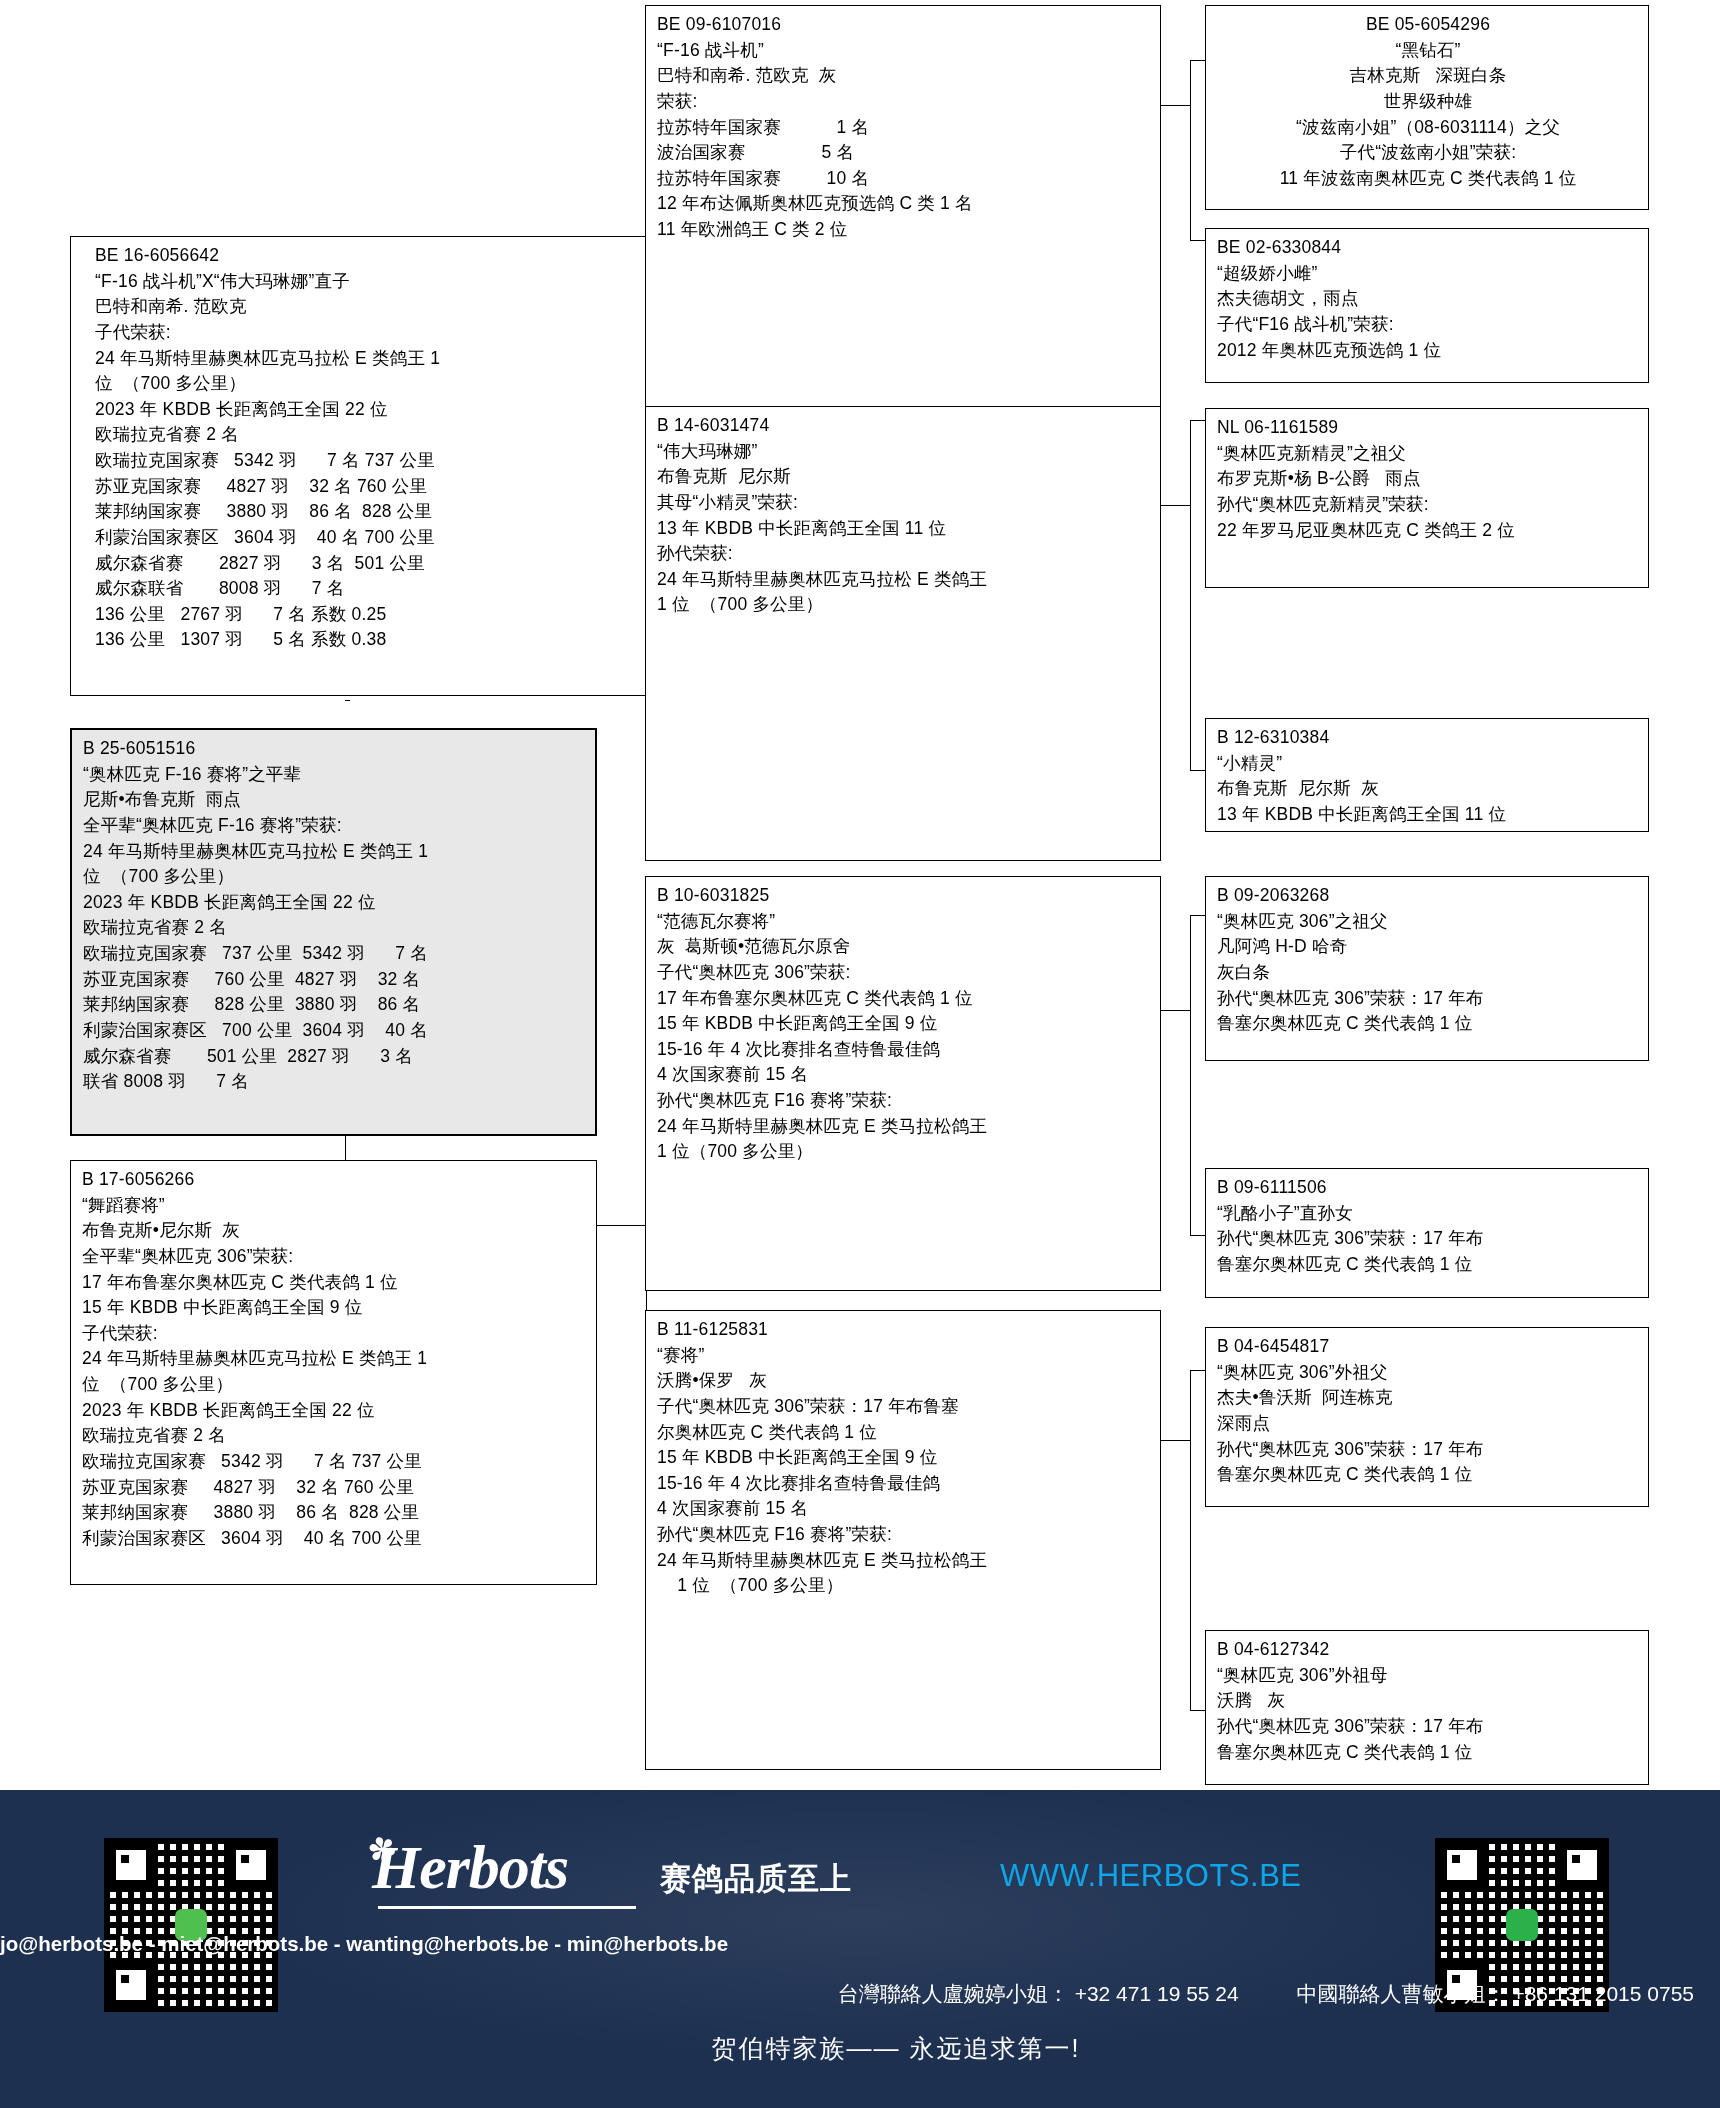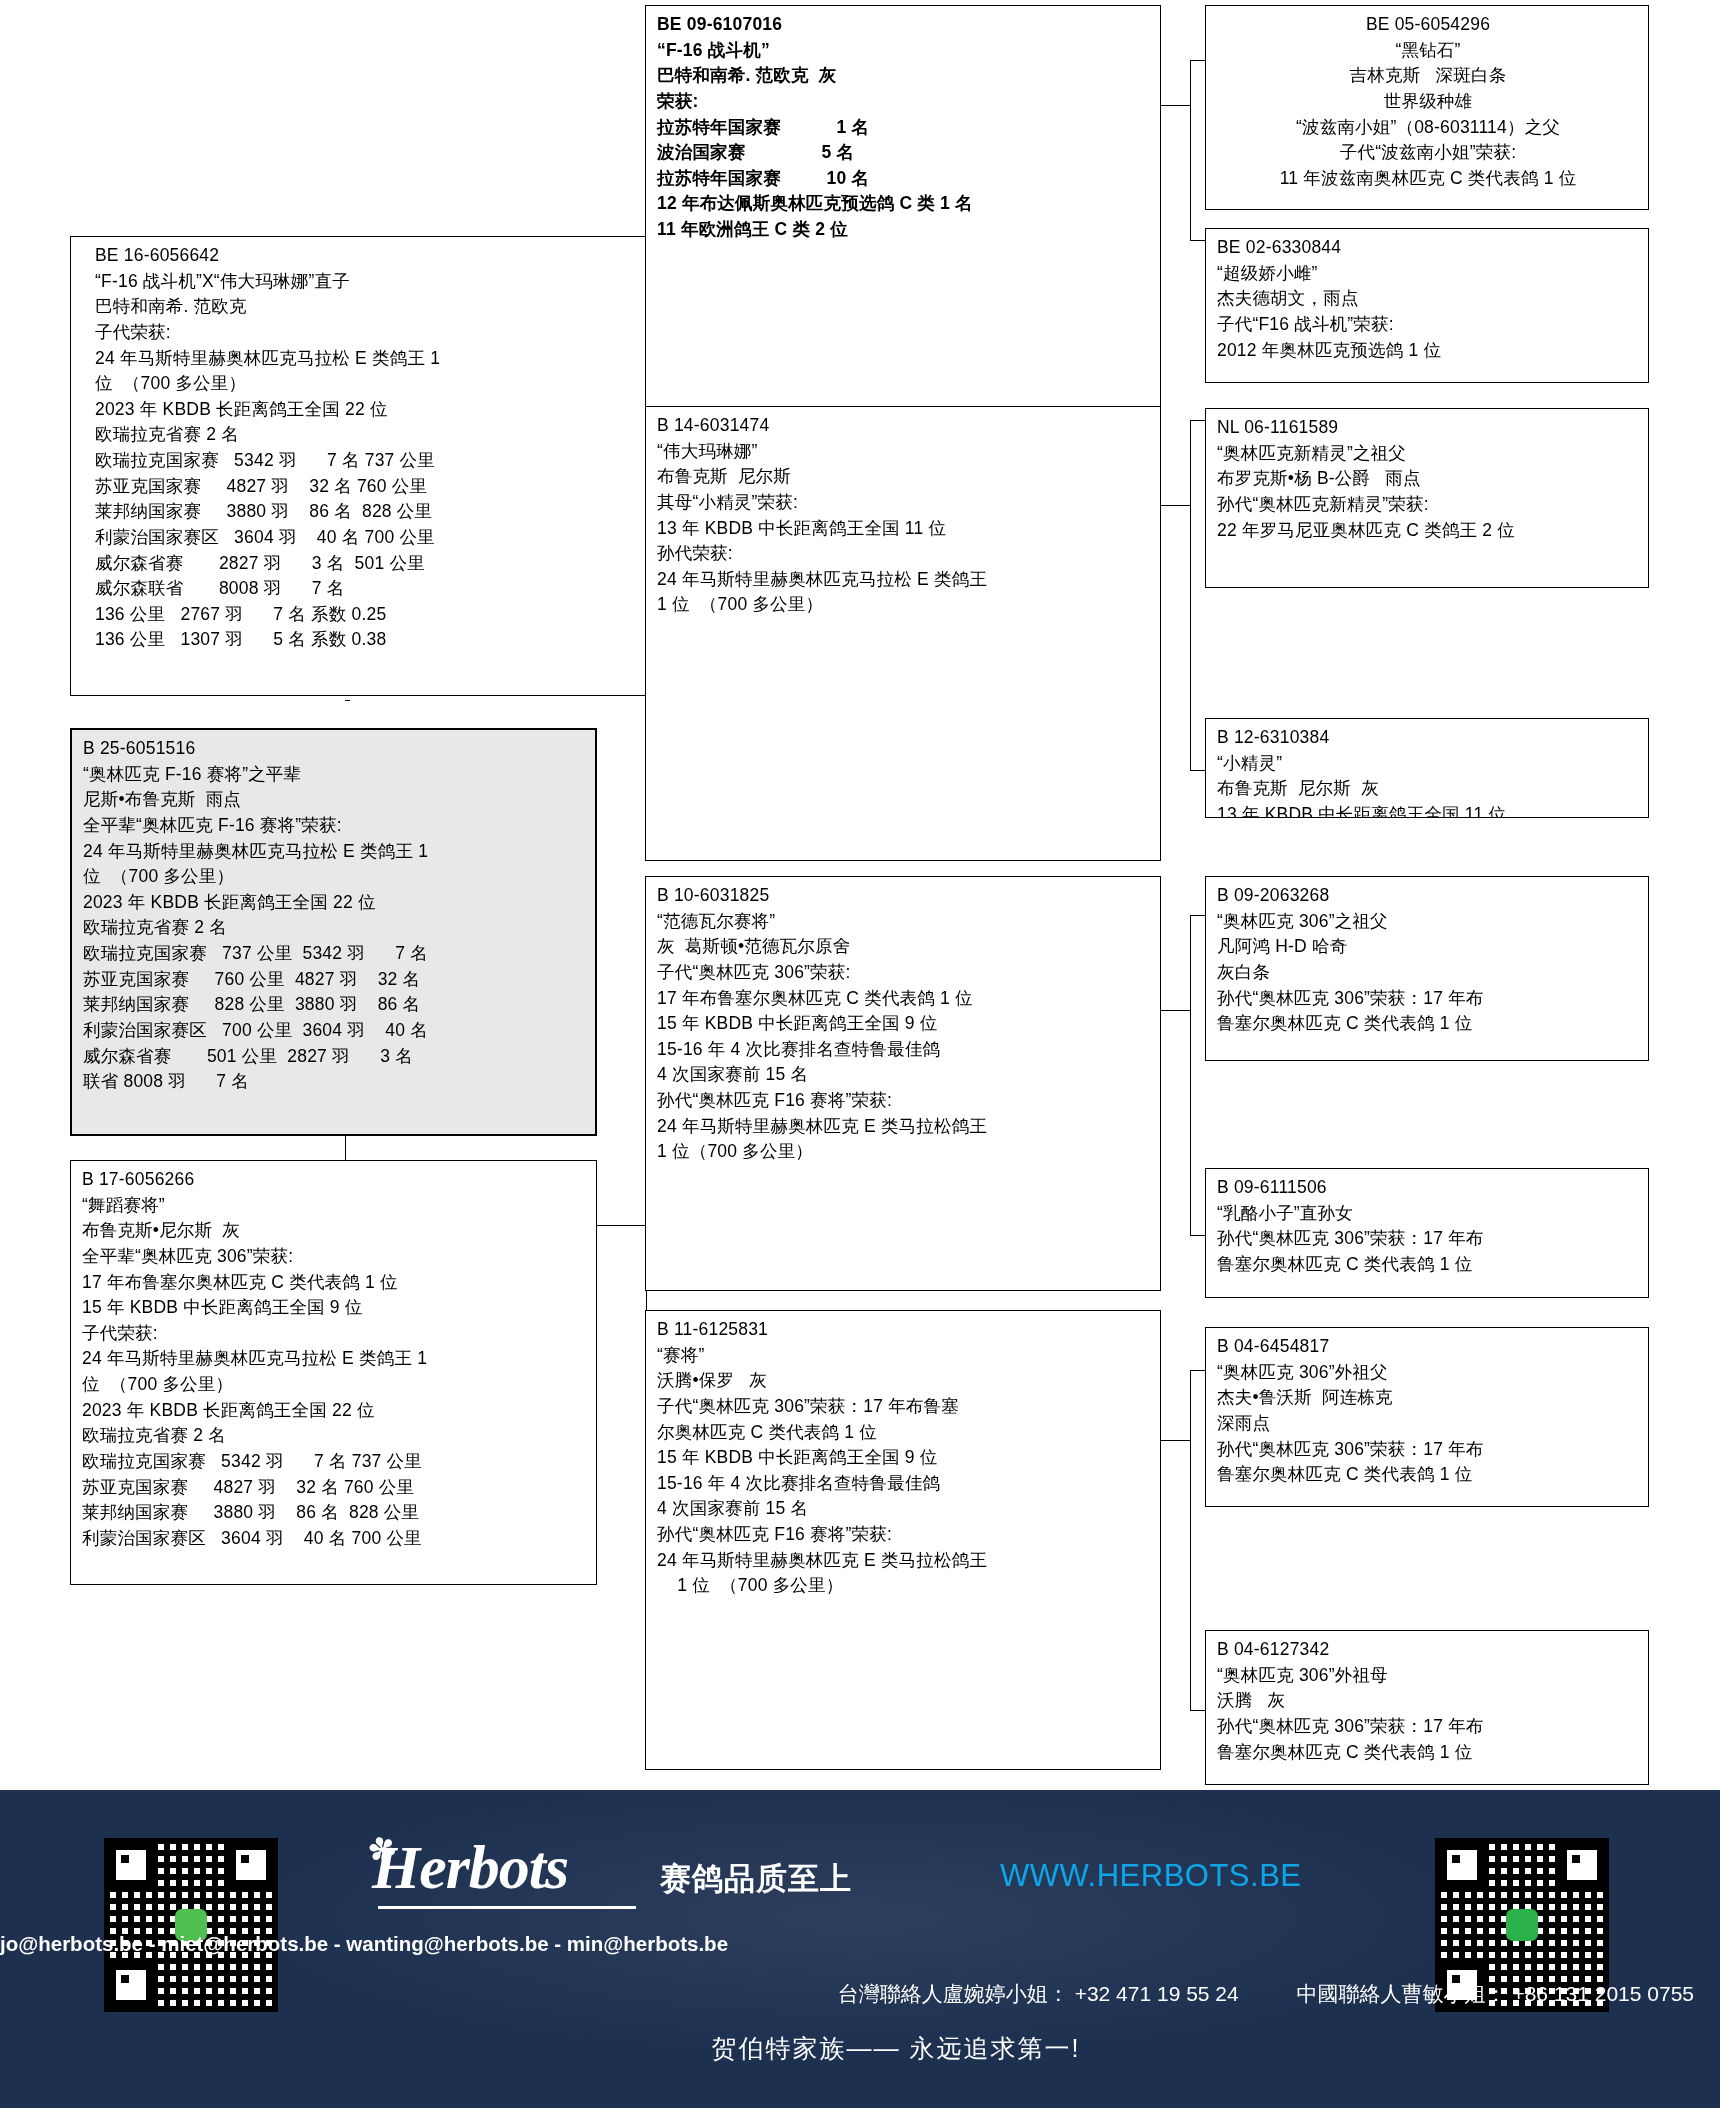--- a/index.html
+++ b/index.html
@@ -241,21 +241,21 @@
 子代荣获:
 24 年马斯特里赫奥林匹克马拉松 E 类鸽王 1
 位  （700 多公里）
 2023 年 KBDB 长距离鸽王全国 22 位
 欧瑞拉克省赛 2 名
 欧瑞拉克国家赛   5342 羽      7 名 737 公里
 苏亚克国家赛     4827 羽    32 名 760 公里
 莱邦纳国家赛     3880 羽    86 名  828 公里
 利蒙治国家赛区   3604 羽    40 名 700 公里</div>
 
-  <div class="box" style="left:645px; top:5px; width:516px; height:411px;font-weight:bold;">BE 09-6107016
+  <div class="box" style="left:645px; top:5px; width:516px; height:411px;">BE 09-6107016
 “F-16 战斗机”
 巴特和南希. 范欧克  灰
 荣获:
 拉苏特年国家赛           1 名
 波治国家赛               5 名
 拉苏特年国家赛         10 名
 12 年布达佩斯奥林匹克预选鸽 C 类 1 名
 11 年欧洲鸽王 C 类 2 位</div>
 
   <div class="box" style="left:645px; top:406px; width:516px; height:455px;">B 14-6031474
@@ -304,21 +304,21 @@
 杰夫德胡文，雨点
 子代“F16 战斗机”荣获:
 2012 年奥林匹克预选鸽 1 位</div>
 
   <div class="box" style="left:1205px; top:408px; width:444px; height:180px;">NL 06-1161589
 “奥林匹克新精灵”之祖父
 布罗克斯•杨 B-公爵   雨点
 孙代“奥林匹克新精灵”荣获:
 22 年罗马尼亚奥林匹克 C 类鸽王 2 位</div>
 
-  <div class="box" style="left:1205px; top:718px; width:444px; height:100px;">B 12-6310384
+  <div class="box" style="left:1205px; top:718px; width:444px; height:114px;">B 12-6310384
 “小精灵”
 布鲁克斯  尼尔斯  灰
 13 年 KBDB 中长距离鸽王全国 11 位</div>
 
   <div class="box" style="left:1205px; top:876px; width:444px; height:185px;">B 09-2063268
 “奥林匹克 306”之祖父
 凡阿鸿 H-D 哈奇
 灰白条
 孙代“奥林匹克 306”荣获：17 年布
 鲁塞尔奥林匹克 C 类代表鸽 1 位</div>

